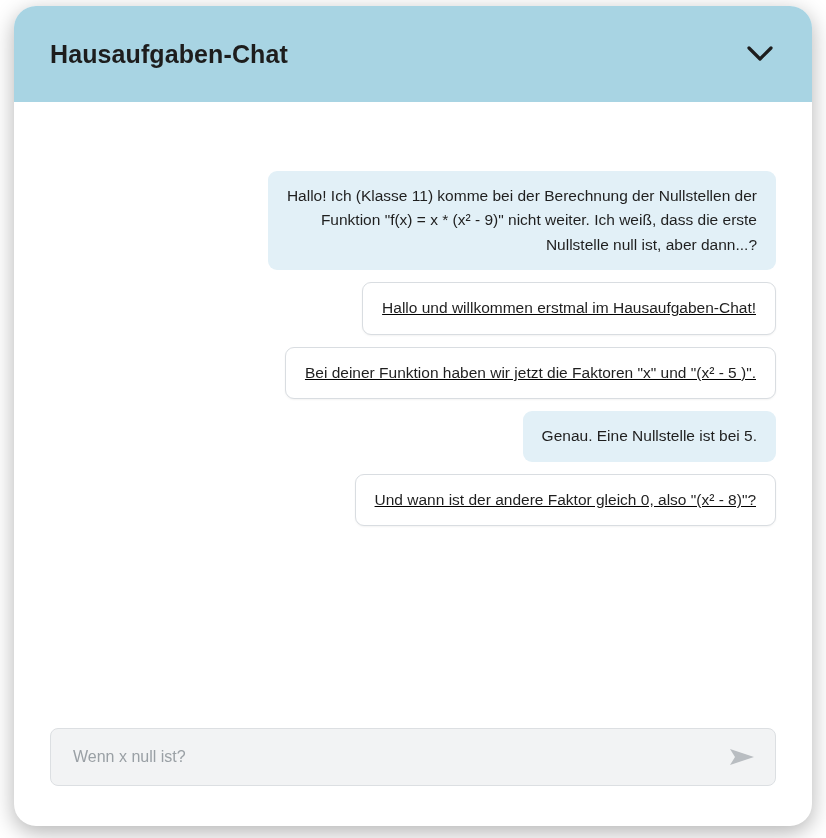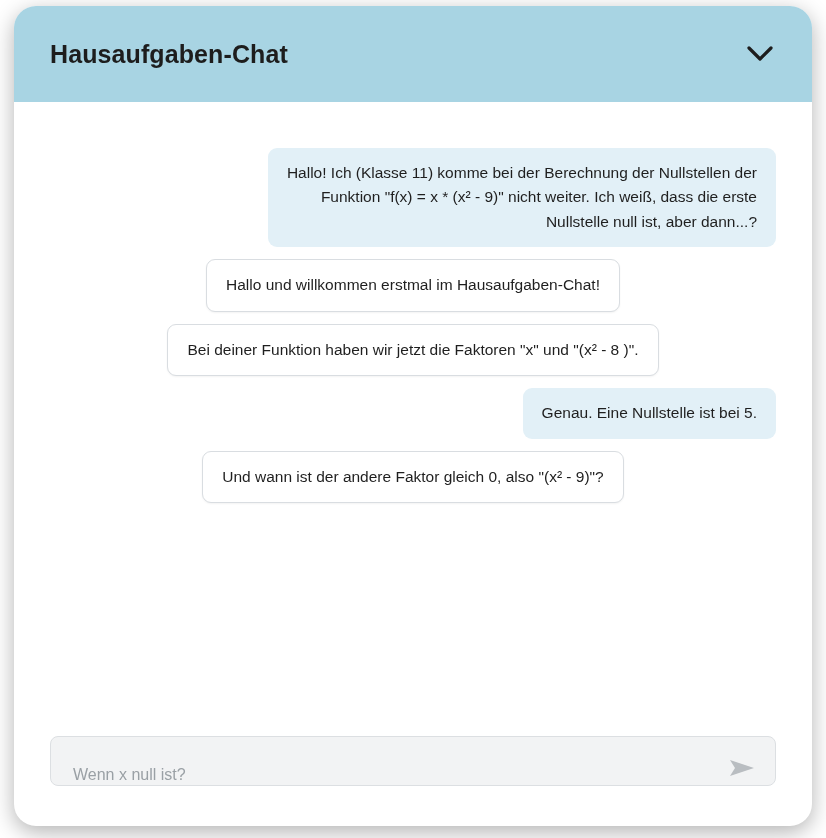--- a/index.html
+++ b/index.html
@@ -57,27 +57,28 @@
   .chevron-btn svg { display: block; }
 
   .chat-body {
     flex: 1;
     padding: 46px 36px 0 36px;
     box-sizing: border-box;
     display: flex;
     flex-direction: column;
     gap: 12px;
     overflow: hidden;
+    margin-top: 23px;
   }
 
   .row {
     display: flex;
     width: 100%;
   }
-  .row.left { justify-content: center; }
+  .row.left { justify-content: flex-end; text-decoration: underline; }
   .row.right { justify-content: flex-end; }
 
   .bubble {
     font-size: 15.5px;
     line-height: 1.58;
     color: #1f1f1f;
     padding: 13px 19px;
     box-sizing: border-box;
     max-width: 74%;
   }
@@ -97,26 +98,26 @@
 
   .bubble.user.wide {
     max-width: 70%;
   }
 
   .composer-wrap {
     padding: 22px 36px 40px 36px;
   }
 
   .composer {
-    height: 50px;
+    height: 58px;
     background: #f2f3f4;
     border: 1px solid #dcdfe2;
     border-radius: 8px;
     display: flex;
-    align-items: flex-end;
+    align-items: center;
     padding: 0 16px 0 20px;
     box-sizing: border-box;
   }
 
   .composer-input {
     flex: 1;
     border: none;
     outline: none;
     background: transparent;
     font-family: "Liberation Sans", sans-serif;
@@ -154,30 +155,30 @@
     <div class="row right">
       <div class="bubble user wide">Hallo! Ich (Klasse 11) komme bei der Berechnung der Nullstellen der Funktion "f(x) = x * (x² - 9)" nicht weiter. Ich weiß, dass die erste Nullstelle null ist, aber dann...?</div>
     </div>
 
     <div class="row left">
       <div class="bubble bot">Hallo und willkommen erstmal im Hausaufgaben-Chat!</div>
     </div>
 
 
     <div class="row left">
-      <div class="bubble bot">Bei deiner Funktion haben wir jetzt die Faktoren "x" und "(x² - 8 )".</div>
+      <div class="bubble bot">Bei deiner Funktion haben wir jetzt die Faktoren "x" und "(x² - 5 )".</div>
     </div>
 
     <div class="row right">
       <div class="bubble user">Genau. Eine Nullstelle ist bei 5.</div>
     </div>
 
 
     <div class="row left">
-      <div class="bubble bot">Und wann ist der andere Faktor gleich 0, also "(x² - 9)"?</div>
+      <div class="bubble bot">Und wann ist der andere Faktor gleich 0, also "(x² - 8)"?</div>
     </div>
 
   </div>
 
   <div class="composer-wrap">
     <div class="composer">
       <input class="composer-input" type="text" placeholder="Wenn x null ist?" style="">
       <div class="send-btn">
         <svg width="30" height="24" viewBox="0 0 30 24" aria-hidden="true">
           <path d="M3 4 L27 12 L3 20 L8 12 Z" fill="#b9bdc1"></path>

